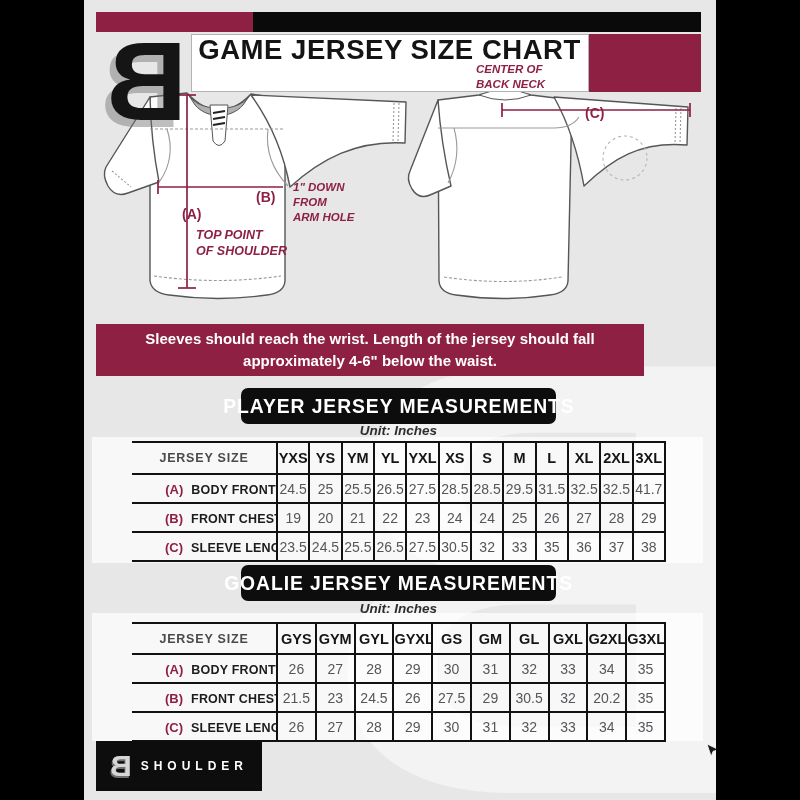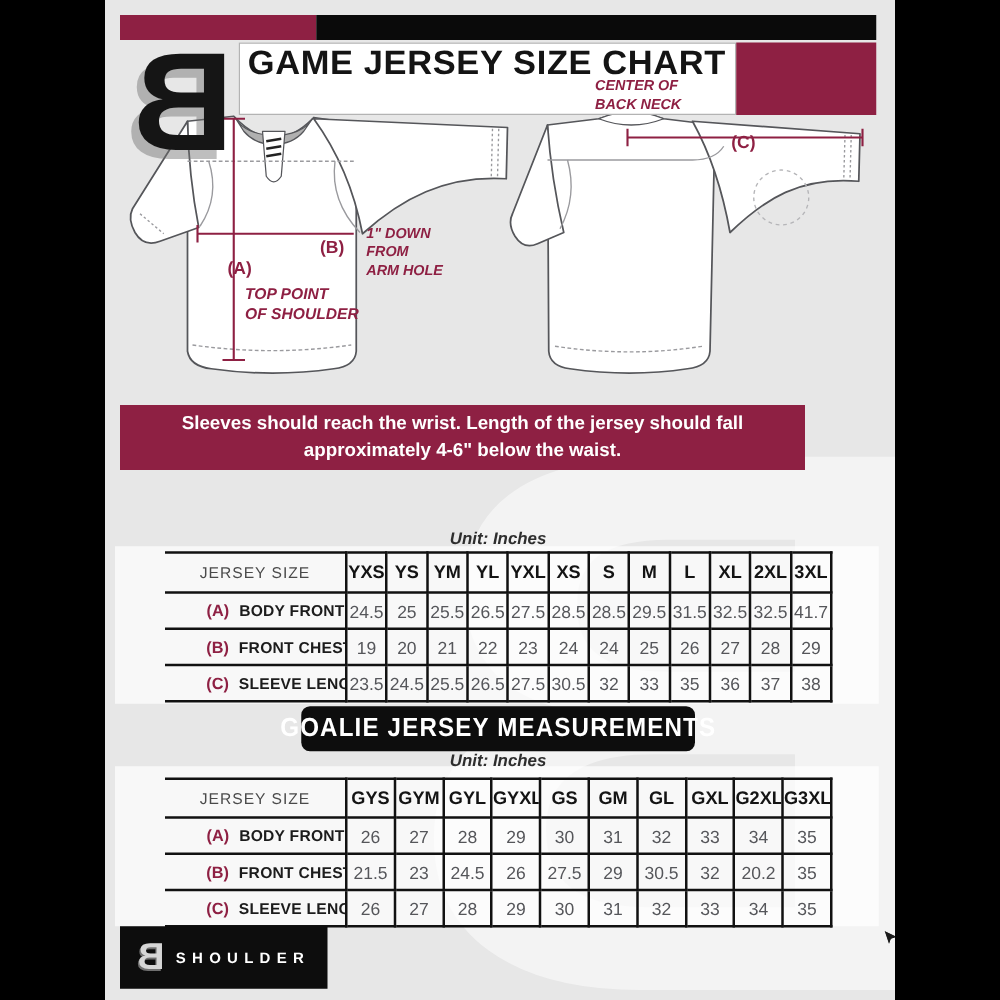--- a/index.html
+++ b/index.html
@@ -49,21 +49,21 @@
 
   
   .panel{background:rgba(255,255,255,.72);z-index:1;}
   table.mtable{border-collapse:collapse;table-layout:fixed;z-index:3;position:absolute;}
   .mtable td{border:2px solid #111;text-align:center;padding:0;overflow:hidden;}
   .mtable td.lbl{border-left:none;}
   .p-h td{height:30px;} .p-r td{height:27px;}
   .g-h td{height:29px;} .g-r td{height:27px;}
   .sz{font-weight:bold;font-size:14.5px;color:#141414;margin-left:20px;}
   .val{font-size:14px;color:#55565a;}
-  .hdr-lbl{font-size:12.5px;color:#4a4a4a;letter-spacing:.8px;font-weight:normal;}
+  .hdr-lbl{font-size:12.5px;color:#4a4a4a;letter-spacing:.8px;font-weight:bold;}
   td.lbl.row-lbl{text-align:center;padding-left:33px;white-space:nowrap;}
   .tag{color:#8e2043;font-weight:bold;font-size:13px;margin-right:8px;}
   .rowname{font-weight:bold;font-size:12.5px;color:#1c1c1c;letter-spacing:.2px;}
 
   
   .footer{left:12px;top:741px;width:607px;height:50px;display:flex;z-index:3;}
   .footer-black{width:166px;background:#0d0d0d;display:flex;align-items:center;justify-content:center;}
   .bflip-small{display:inline-block;transform:scaleX(-1);font-weight:bold;font-size:30px;
                line-height:1;color:#d6d6d6;text-shadow:1px 2px 0 #6f6f6f;}
   .brand{color:#fff;font-weight:bold;font-size:12px;letter-spacing:5px;margin-left:9px;}
@@ -160,20 +160,23 @@
 ARM HOLE</div>
     <div class="abs mlabel mnote preline" style="left:392px;top:62px;">CENTER OF
 BACK NECK</div>
     <div class="abs mlabel mtag" style="left:501px;top:105px;">(C)</div>
 
     <div class="abs banner">
       <p class="preline">Sleeves should reach the wrist. Length of the jersey should fall
 approximately 4-6" below the waist.</p>
     </div>
 
+    <div class="abs heading-box" style="left:157px;top:388px;">
+      <span>PLAYER JERSEY MEASUREMENTS</span>
+    </div>
     <div class="abs unit" style="top:423px;">Unit: Inches</div>
     <div class="abs panel" style="left:8px;top:437px;width:611px;height:126px;"></div>
 
     <table class="mtable" style="left:48px;top:441px;width:533px;">
       <colgroup>
           <col style="width:145px;">
           <col span="12" style="width:32.33px;">
         </colgroup>
       <tbody>
           <tr class="p-h">

